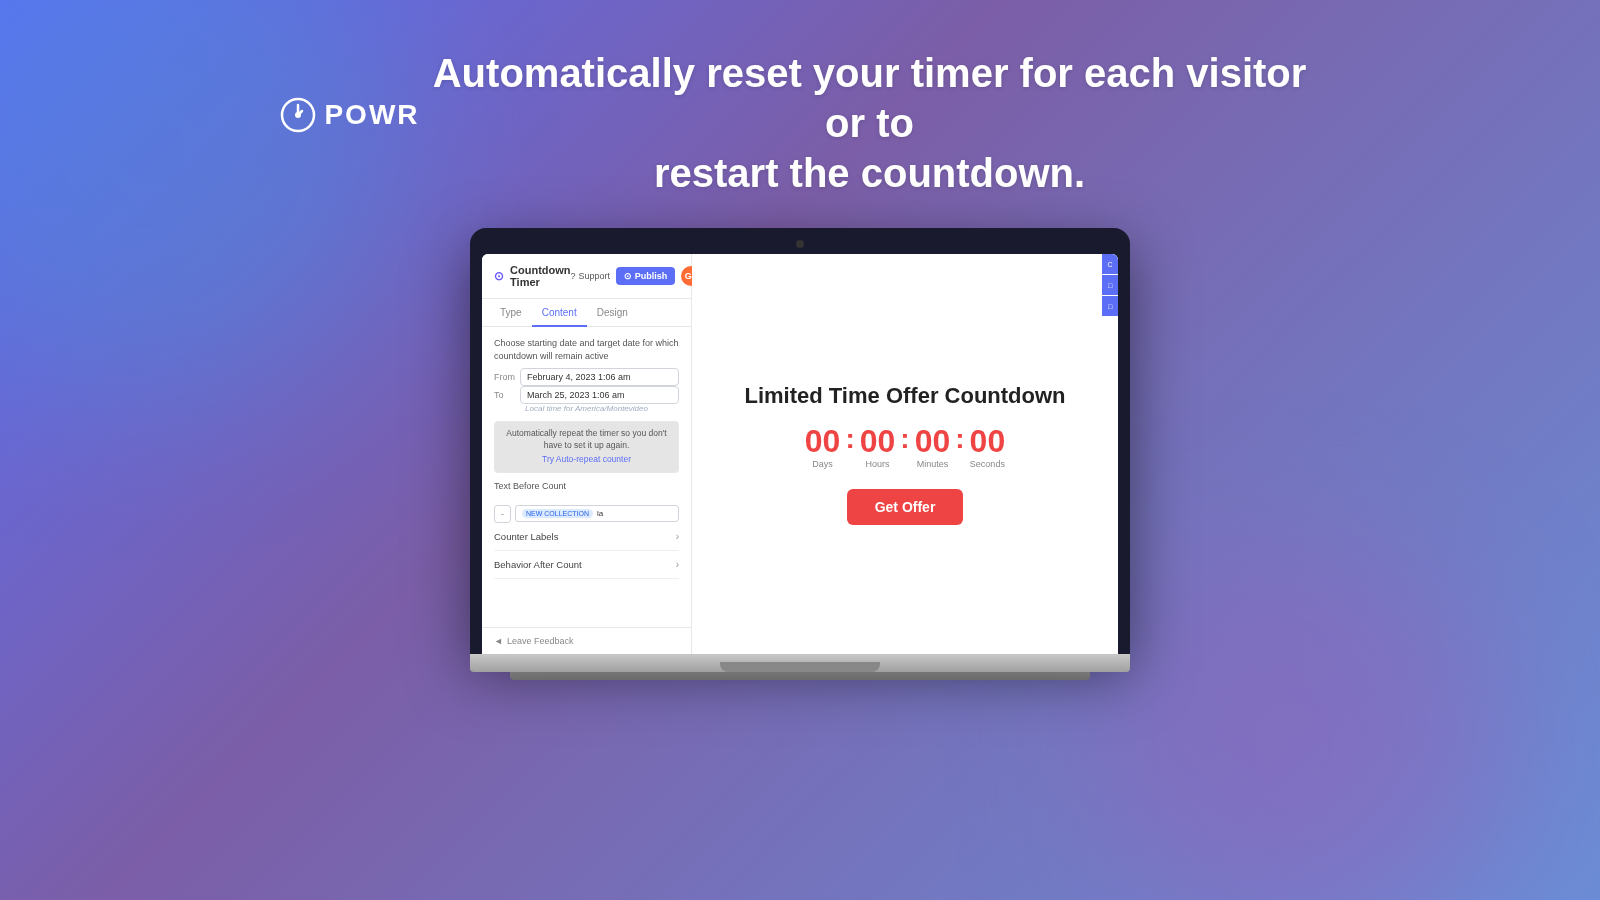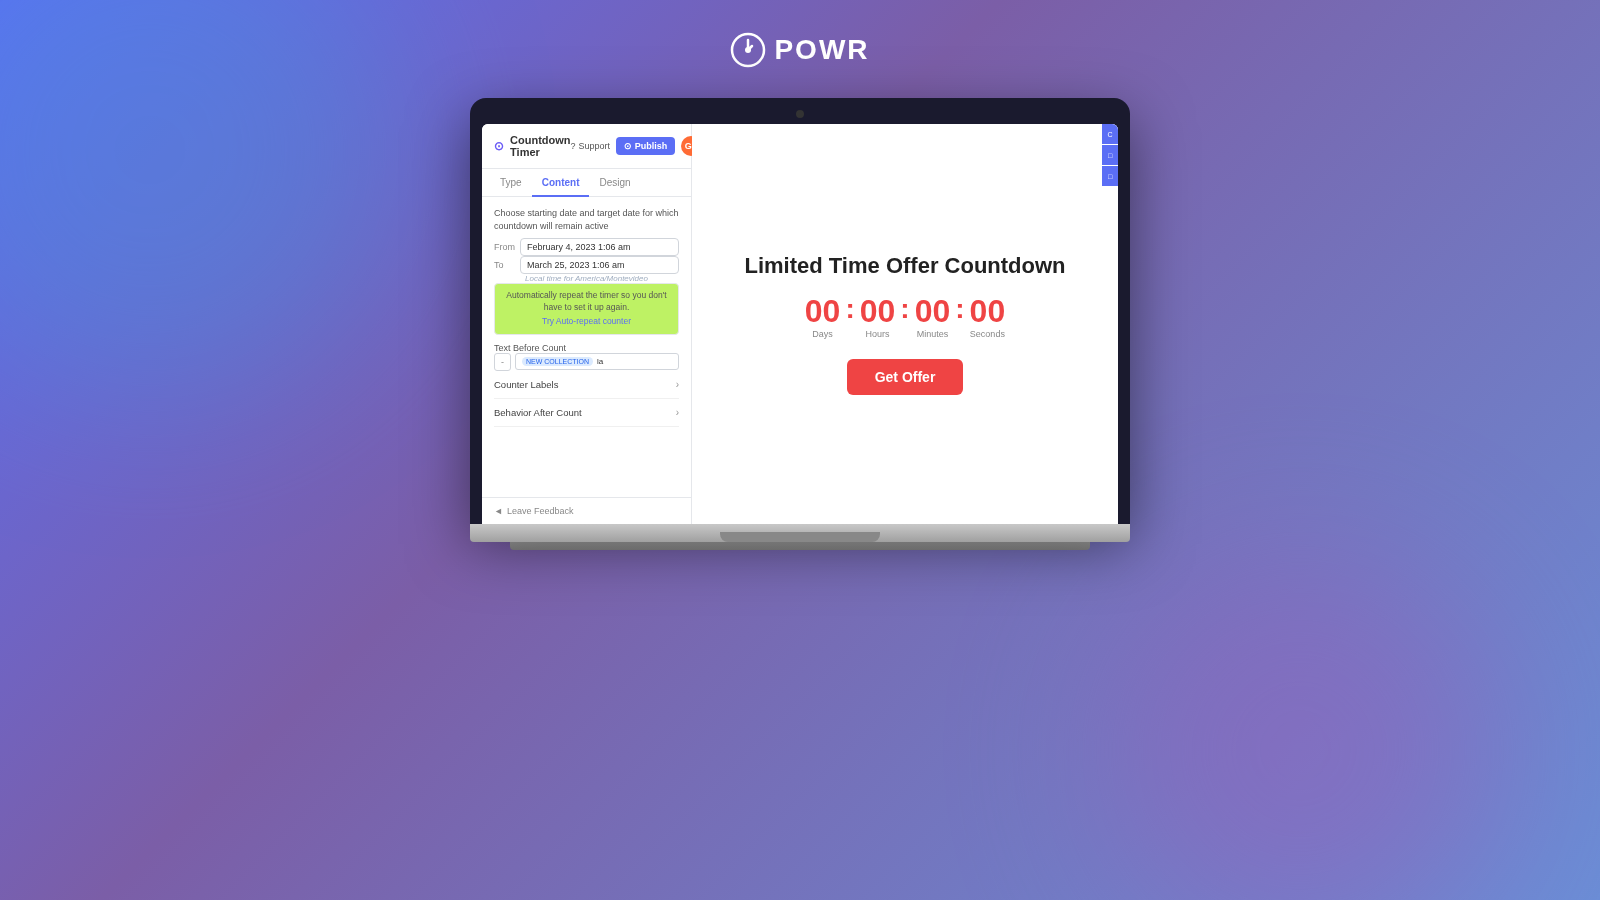--- a/index.html
+++ b/index.html
@@ -220,21 +220,21 @@
     .tab {
       padding: 8px 10px;
       font-size: 10px;
       color: #888;
       cursor: pointer;
       position: relative;
     }
 
     .tab.active {
       color: #5b6ef5;
-      font-weight: 700;
+      font-weight: 400;
       text-align: right;
     }
 
     .tab.active::after {
       content: '';
       position: absolute;
       bottom: -1px;
       left: 0; right: 0;
       height: 2px;
       background: #5b6ef5;
@@ -272,26 +272,26 @@
       border-radius: 4px;
       padding: 3px 6px;
       font-size: 9px;
       color: #333;
     }
 
     .timezone-text {
       font-size: 8px;
       color: #a0aec0;
       text-align: center;
-      margin-bottom: 0;
+      margin-bottom: 8px;
       font-style: italic;
     }
 
     .divider-section {
-      background: #bef264;
+      background: #e5e5e5;
       border: 1px solid #e5e7eb;
       border-radius: 4px;
       padding: 6px 8px;
       margin-bottom: 8px;
       font-size: 8.5px;
       color: #555;
       text-align: center;
       line-height: 1.4;
     }
 
@@ -301,21 +301,21 @@
       display: block;
       text-align: center;
       margin-top: 2px;
       cursor: pointer;
       text-decoration: none;
     }
 
     .field-label {
       font-size: 9px;
       color: #555;
-      margin-bottom: 0;
+      margin-bottom: 14px;
       margin-top: 8px;
     }
 
     .text-before-row {
       display: flex;
       align-items: center;
       gap: 4px;
     }
 
     .text-dash {
@@ -475,20 +475,24 @@
 
 <div class="header">
   <div class="logo-area">
     <svg class="logo-icon" viewBox="0 0 36 36">
       <circle cx="18" cy="18" r="16" fill="none" stroke="white" stroke-width="2.5"></circle>
       <path d="M18 8 L18 18 M18 18 L22 14" stroke="white" stroke-width="2.5" stroke-linecap="round"></path>
       <circle cx="18" cy="18" r="3" fill="white"></circle>
     </svg>
     <span>POWR</span>
   </div>
+  <h1 class="headline">
+    <span>Automatically reset your timer for each visitor or to</span><br>
+    <span>restart the countdown.</span>
+  </h1>
 </div>
 
 <div class="laptop-wrapper">
   <div class="laptop">
     <div class="laptop-screen-bezel">
       <div class="laptop-camera"></div>
 
       <div class="laptop-screen">
 
         <div class="left-panel">

